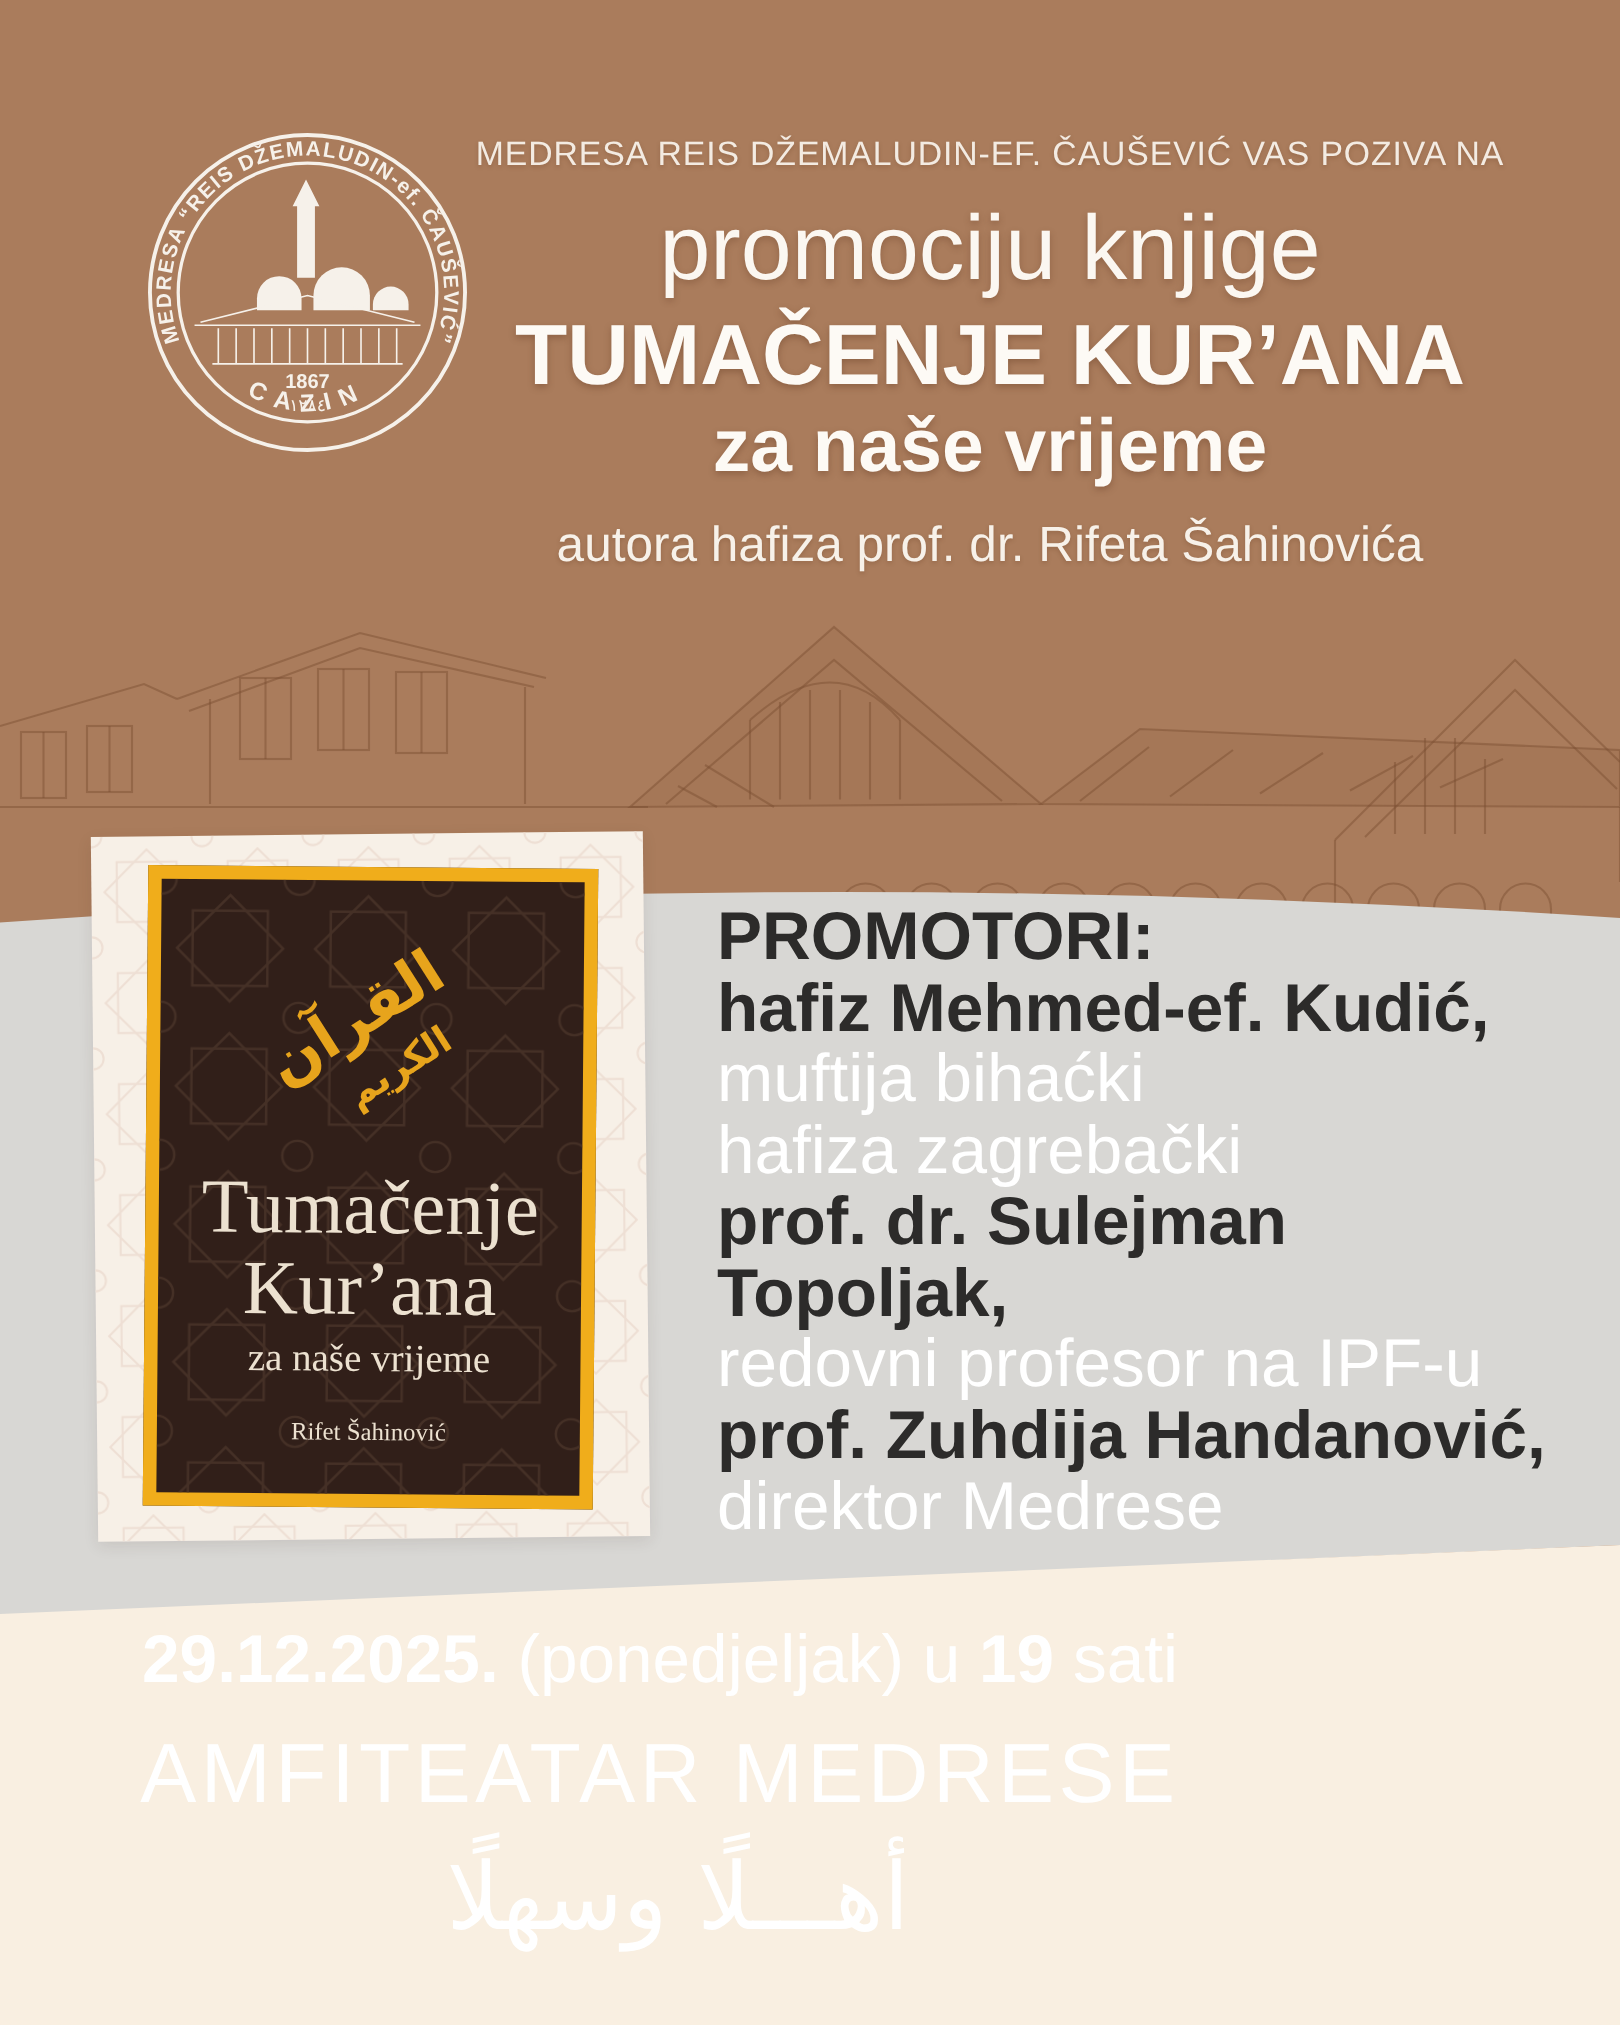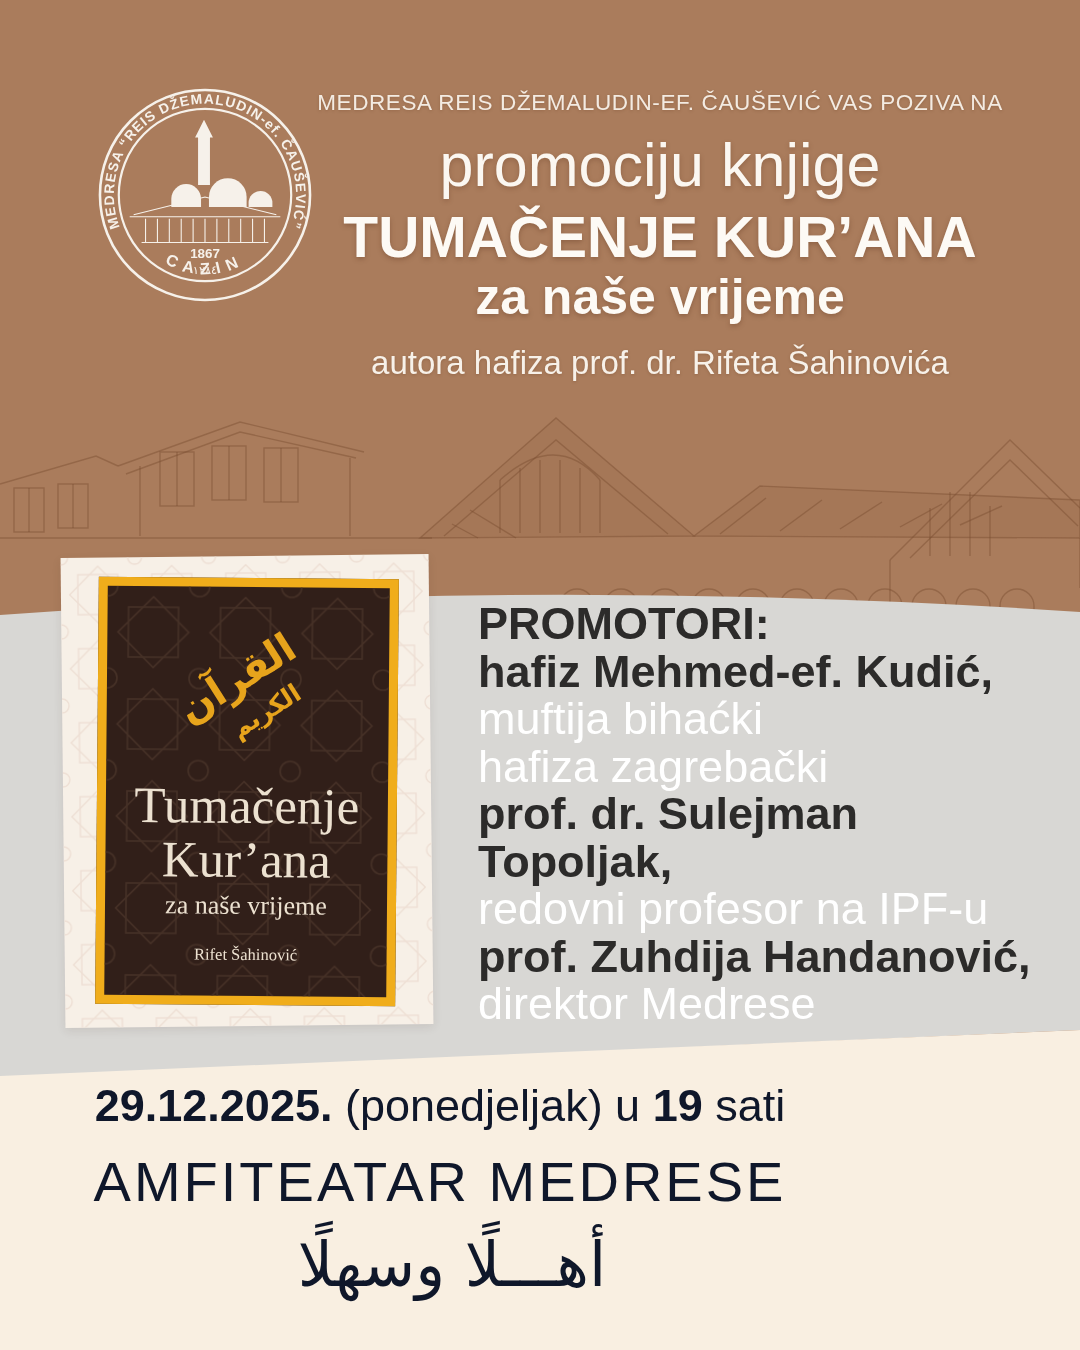--- a/index.html
+++ b/index.html
@@ -41,21 +41,21 @@
   .bc-title{position:absolute;left:0;right:0;top:192px;font-size:51px;line-height:54px;}
   .bc-sub{position:absolute;left:0;right:0;top:304px;font-size:26px;}
   .bc-author{position:absolute;left:0;right:0;top:358px;font-size:16.5px;}
 
   
   .promoters{left:478px;top:600px;width:580px;color:#2c2b2a;font-size:45px;line-height:47.5px;}
   .p-bold{font-weight:700;}
   .p-reg{font-weight:400;color:#ffffff;}
 
   
-  .event-block{left:0;top:1080px;width:880px;text-align:center;color:#0f172a;}
+  .event-block{left:0;top:1080px;width:880px;text-align:center;color:#ffffff;}
   .date-line{font-size:45px;font-weight:400;}
   .date-line .b{font-weight:700;}
   .venue{margin-top:17px;font-size:56px;letter-spacing:3px;font-weight:400;}
   .welcome{margin-top:8px;font-size:62px;line-height:86px;
     font-family:"DejaVu Sans",sans-serif;direction:rtl;padding-left:24px;}
 
   .arabic{font-family:"DejaVu Sans",sans-serif;}
 </style>
 </head>
 <body>

